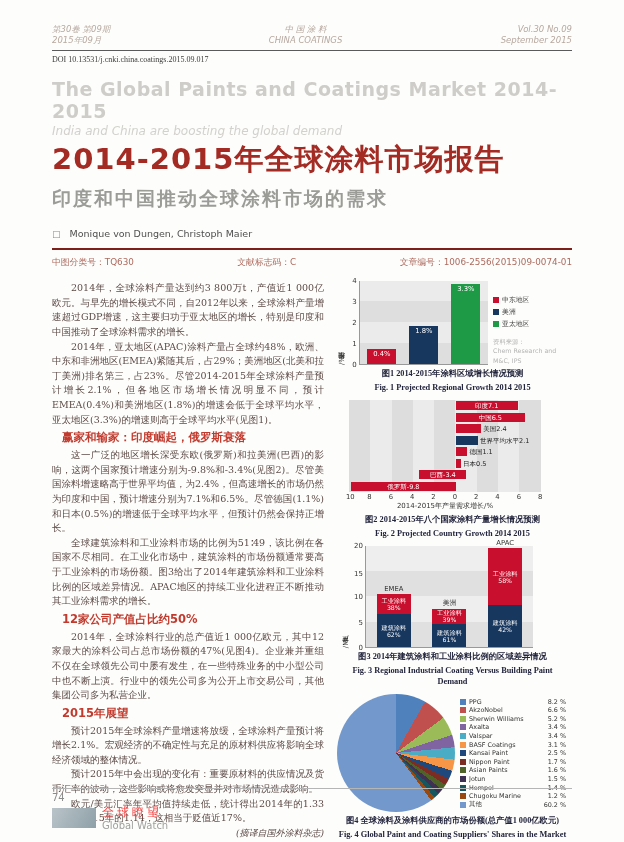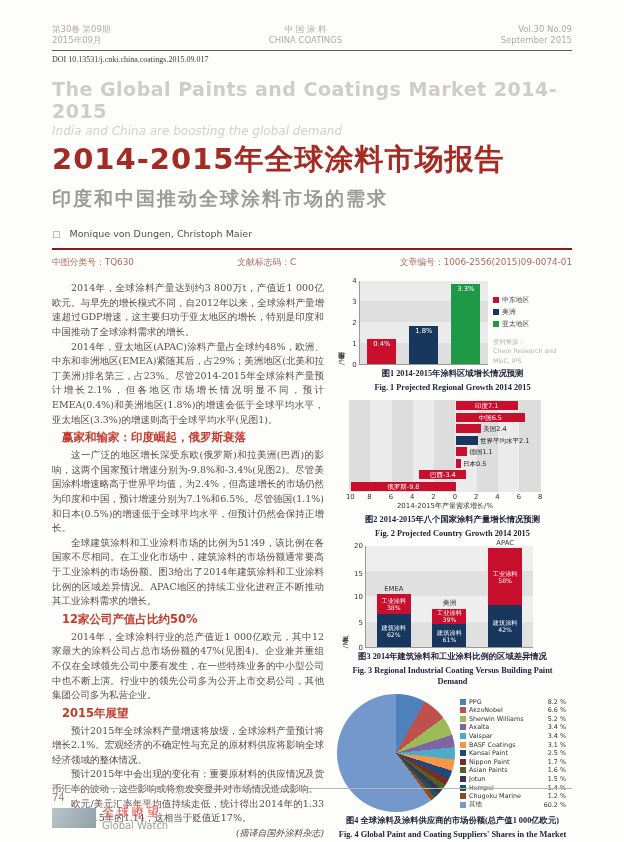--- a/index.html
+++ b/index.html
@@ -2,21 +2,21 @@
 <html><head>
 <meta charset="utf-8">
 <style>
   * { margin:0; padding:0; box-sizing:border-box; }
   html,body { width:624px; height:842px; }
   body { background:#fdfdfb; font-family:"DejaVu Sans","Liberation Sans",sans-serif; color:#4a4a4a; overflow:hidden; }
   .page { width:624px; height:842px; padding:24px 52px 0 52px; position:relative; }
 
   
   .hdr { display:flex; justify-content:space-between; color:#b7a89f; font-size:8.5px; line-height:1.5; }
-  .hdr-col { text-align:center; }
+  .hdr-col { text-align:center;font-style:italic; }
   .hdr-col.l { text-align:left; } .hdr-col.r { text-align:right; }
   .hline { border-top:1px solid #5a5a5a; margin-top:5px; }
   .doi { font-size:8px; color:#3c3c3c; margin-top:4px; font-family:"Liberation Serif",serif; }
 
   
   .t-en { margin-top:14px; font-size:19px; font-weight:bold; color:#cecdca; letter-spacing:.5px; }
   .t-en-sub { font-size:12px; font-style:italic; color:#d2d1ce; margin-top:2px; }
   .t-cn { font-size:29px; font-weight:bold; color:#a32b24; margin-top:2px; letter-spacing:1px; }
   .t-cn-sub { font-size:19px; font-weight:bold; color:#9b9b98; margin-top:6px; letter-spacing:2px; }
 
@@ -155,21 +155,21 @@
           <span class="ylab">增长率/%</span>
           <div class="f1yaxisbox">
               <div class="f1yt" style="bottom: -4px;">0</div>
               <div class="f1yt" style="bottom: 17px;">1</div>
               <div class="f1yt" style="bottom: 38px;">2</div>
               <div class="f1yt" style="bottom: 59px;">3</div>
               <div class="f1yt" style="bottom: 80px;">4</div>
             </div>
           <div class="f1plot">
             <div class="f1bars">
-                <div class="f1bar" style="height: 25px; background: rgb(200, 16, 46);">
+                <div class="f1bar" style="height: 15px; background: rgb(200, 16, 46);">
                   <div class="f1val">0.4%</div>
                 </div>
                 <div class="f1bar" style="height: 37.8px; background: rgb(23, 55, 94);">
                   <div class="f1val">1.8%</div>
                 </div>
                 <div class="f1bar" style="height: 80px; background: rgb(30, 154, 70);">
                   <div class="f1val">3.3%</div>
                 </div>
               </div>
           </div>

